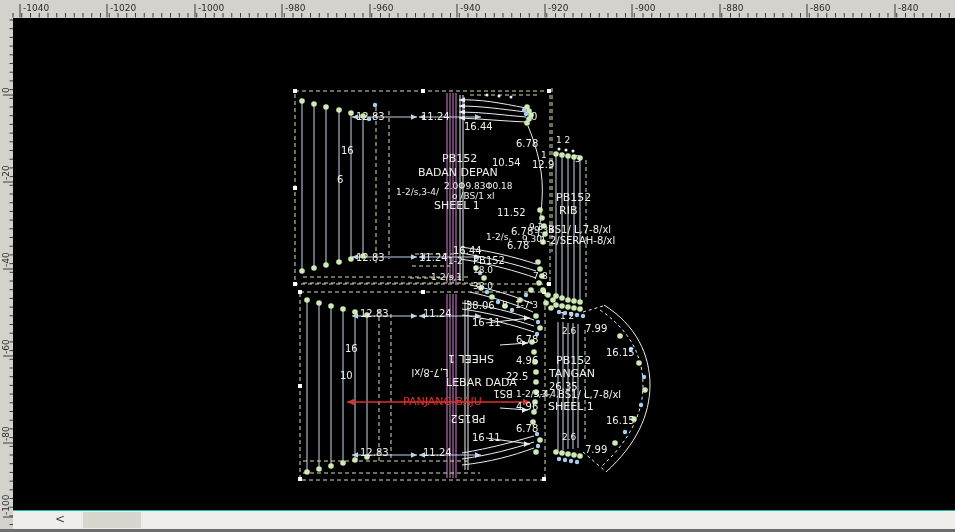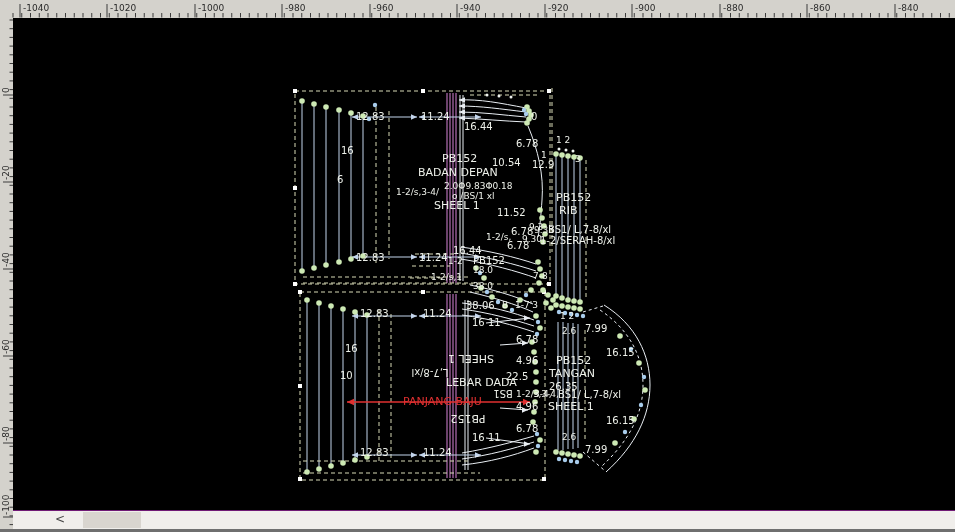--- a/index.html
+++ b/index.html
@@ -1,16 +1,16 @@
 <!DOCTYPE html>
 <html><head>
 <meta charset="utf-8">
 <style>
   html,body{margin:0;padding:0;background:#000;}
-  .app{position:relative;width:955px;height:532px;background:#701a75;overflow:hidden;
+  .app{position:relative;width:955px;height:532px;background:#14b8a6;overflow:hidden;
        font-family:"Liberation Sans",sans-serif;}
   .ruler-top{position:absolute;left:0;top:0;background:#d4d2cc;display:block;}
   .ruler-left{position:absolute;left:0;top:18px;background:#d4d2cc;display:block;}
   .canvas{position:absolute;left:13px;top:18px;display:block;background:#000;}
   .hscroll{position:absolute;left:13px;top:511px;width:942px;height:18px;background:#f0eeeb;}
   .harrow{position:absolute;left:42px;top:1px;font-size:12px;color:#444;cursor:default;
           font-family:"DejaVu Sans",sans-serif;}
   .hthumb{position:absolute;left:70px;top:1px;width:58px;height:16px;background:#d9d5cf;}
   .statusline{position:absolute;left:0;top:529px;width:955px;height:3px;background:#6f6f6f;}
   .lbl{font-family:"DejaVu Sans",sans-serif;}

